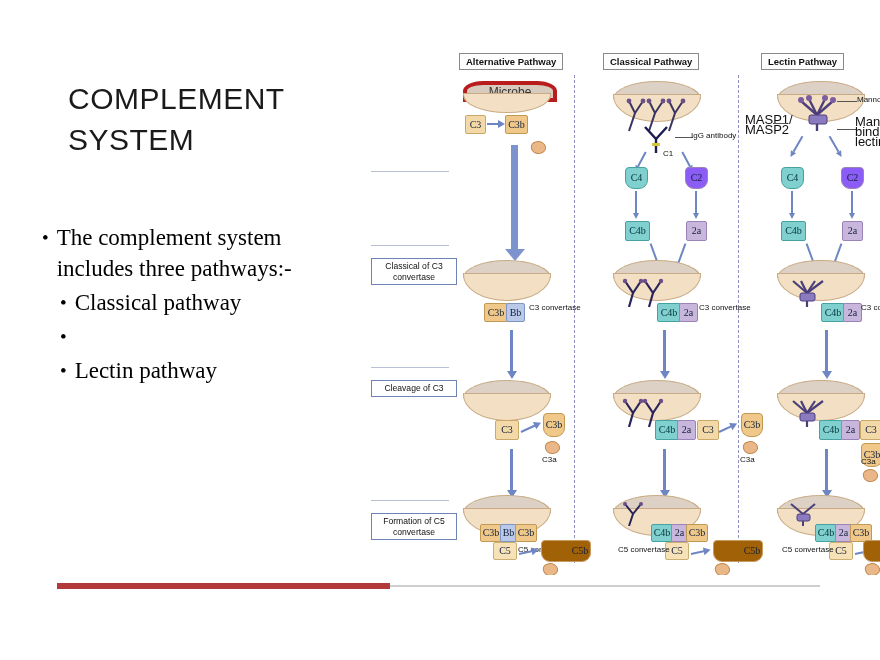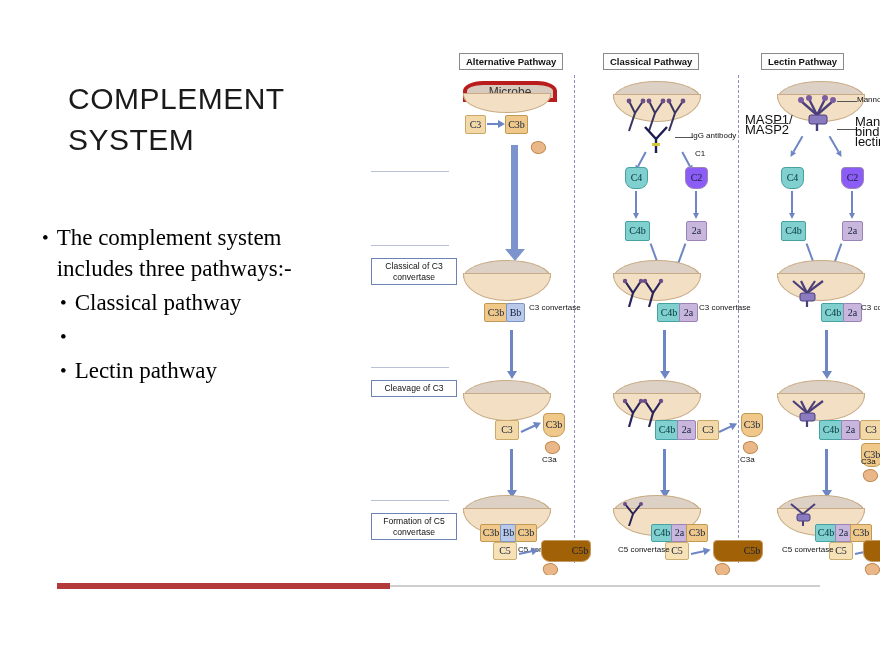--- a/index.html
+++ b/index.html
@@ -352,21 +352,21 @@
   </svg>
   <svg class="yshape" style="left:276px; top:78px;" width="34" height="30" viewBox="0 0 34 30">
     <g stroke="#1c1c50" stroke-width="2.4" fill="none">
       <path d="M17 30 L17 16 L6 4"></path>
         <path d="M17 16 L28 4"></path>
     </g>
     <rect x="13" y="20" width="8" height="3" fill="#d8c43a"></rect>
   </svg>
   <div class="leader" style="left:312px; top:92px; width:18px;"></div>
   <div class="lbl" style="left:328px; top:86px;">IgG antibody</div>
-  <div class="lbl" style="left:300px; top:104px;margin-left:32px;">C1</div>
+  <div class="lbl" style="left:300px; top:104px;">C1</div>
 
   <div class="arrow thin" style="left:278px; top:106px; height:16px; transform:rotate(28deg);"></div>
   <div class="arrow thin" style="left:322px; top:106px; height:16px; transform:rotate(-28deg);"></div>
 
   <div class="box b-c4" style="left:262px; top:122px; width:21px; height:20px; border-radius:4px 4px 9px 9px;">C4</div>
   <div class="box b-c2" style="left:322px; top:122px; width:21px; height:20px; border-radius:4px 4px 9px 9px;">C2</div>
   <div class="arrow thin" style="left:272px; top:146px; height:22px;"></div>
   <div class="arrow thin" style="left:332px; top:146px; height:22px;"></div>
   <div class="box b-c4b" style="left:262px; top:176px; width:23px; height:18px;">C4b</div>
   <div class="box b-2a" style="left:323px; top:176px; width:19px; height:18px;">2a</div>

